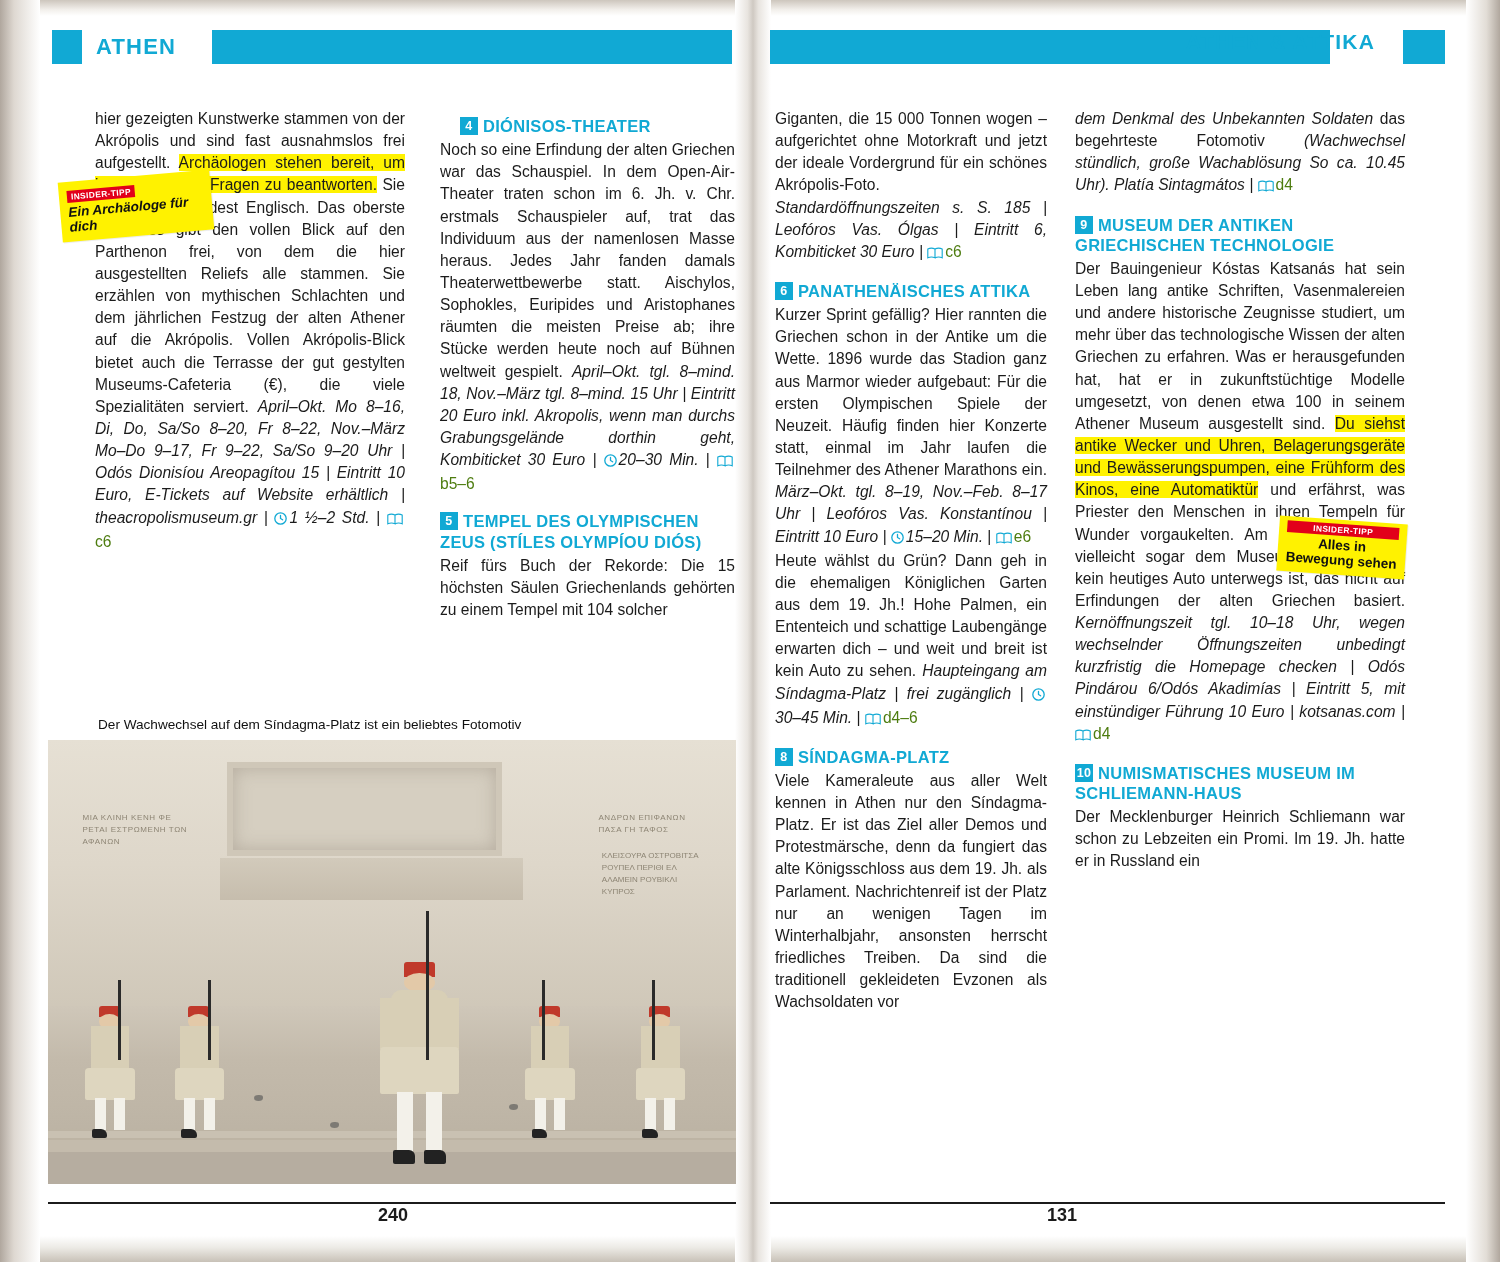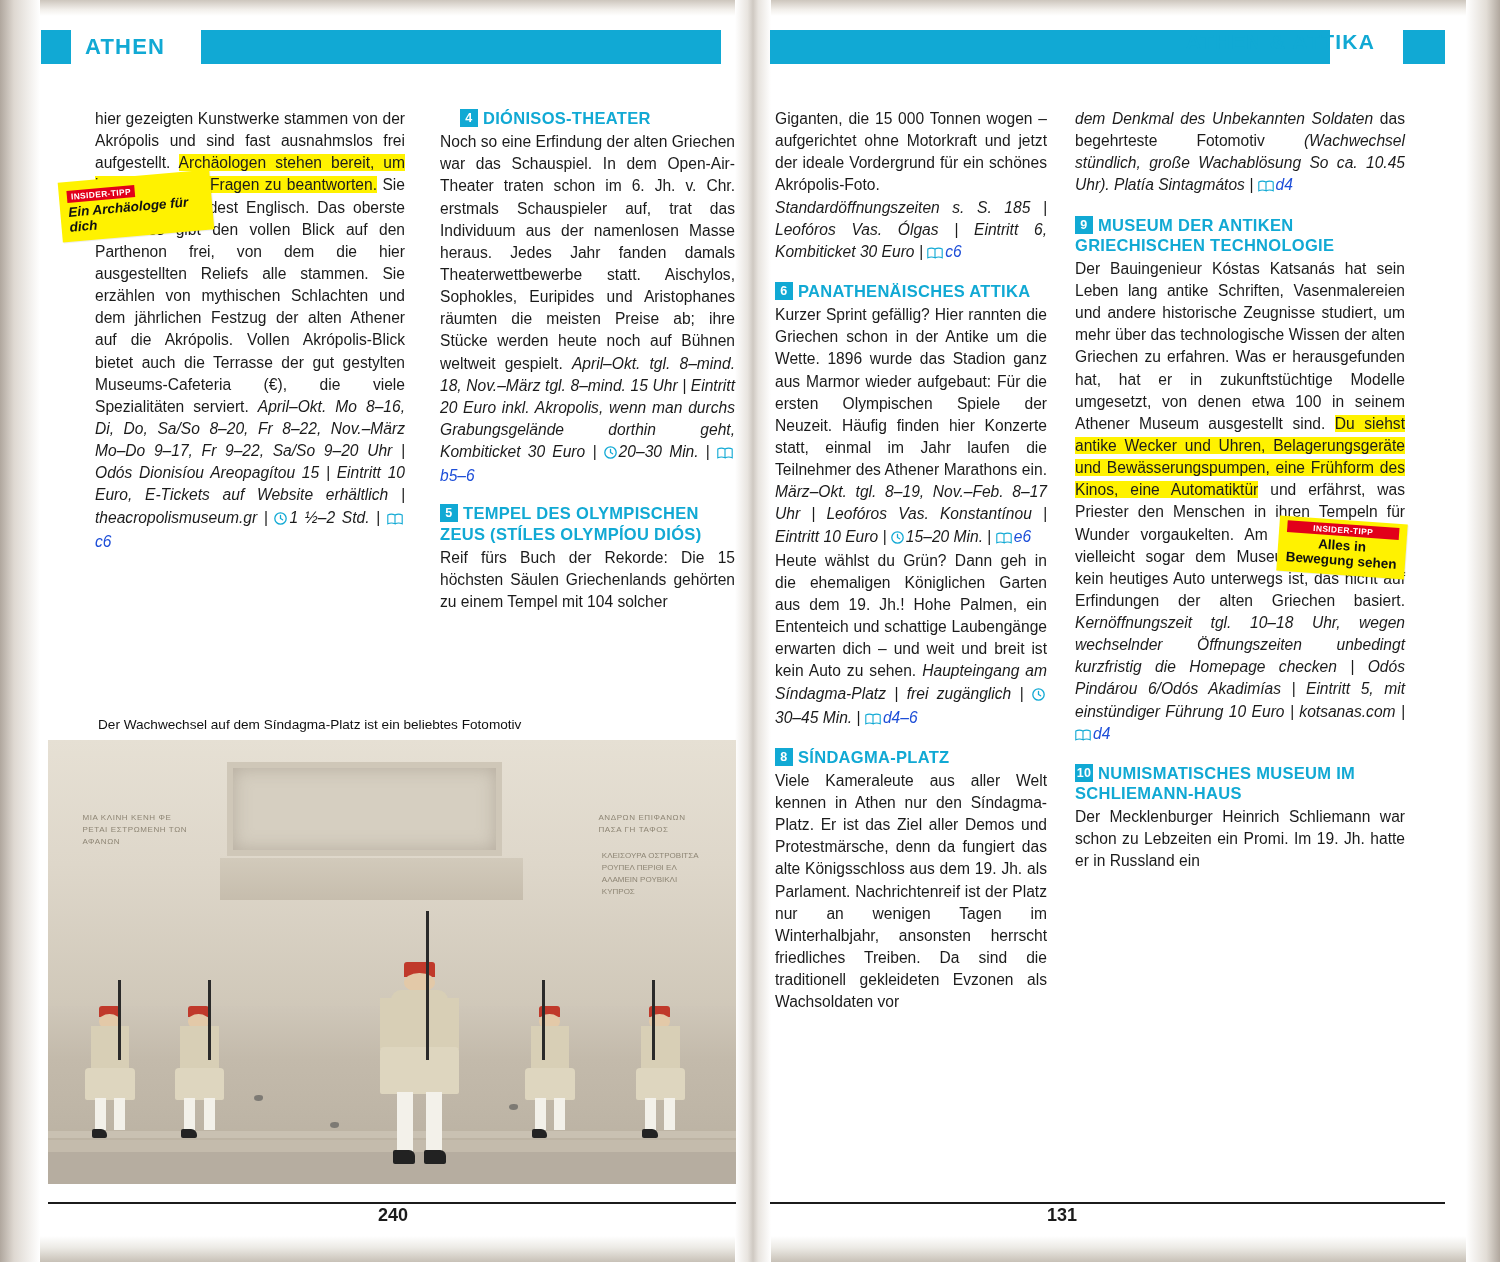--- a/index.html
+++ b/index.html
@@ -38,21 +38,21 @@
   }
   .page-bottom-edge {
     position: absolute; left: 0; bottom: 0; width: 1500px; height: 26px;
     background: linear-gradient(to top, #c8c1b7 0%, #eceae5 55%, #ffffff 100%);
   }
 
   
   .hdr {
     position: absolute; top: 30px; height: 34px;
   }
-  .hdr-left { left: 41px; width: 680px; }
+  .hdr-left { left: 52px; width: 680px; }
   .hdr-right { left: 770px; width: 675px; }
   .hdr-bar {
     position: absolute; top: 0; height: 34px; background: #11a9d4;
   }
   .hdr-left .bar-a { left: 0; width: 30px; }
   .hdr-title {
     position: absolute; top: 4px;
     color: #11a9d4; font-weight: bold; font-size: 22px;
     letter-spacing: 1.2px;
   }
@@ -89,36 +89,36 @@
   
   .sec-head {
     color: #11a9d4;
     font-weight: bold;
     font-size: 16.5px;
     letter-spacing: 0.3px;
     line-height: 1.22;
     margin: 16px 0 3px 0;
     text-align: left;
   }
-  .sec-head:first-child { margin-top: 0; padding-left: 20px; }
+  .sec-head:first-child { margin-top: 8px; padding-left: 20px; }
   .num {
     display: inline-block;
     background: #11a9d4;
     color: #fff;
     font-size: 12.5px;
     font-weight: bold;
     width: 18px; height: 18px;
     line-height: 18px;
     text-align: center;
     vertical-align: 2px;
     margin-right: 5px;
   }
 
   
-  .map-ref { color: #1d4ed8; font-style: italic; white-space: nowrap; }
+  .map-ref { color: #4d7c0f; white-space: nowrap; }
   .ico-book, .ico-clock {
     display: inline-block; vertical-align: -2px; margin-right: 2px;
   }
 
   
   .insider {
     position: absolute;
     z-index: 5;
   }
   .insider .tag {

